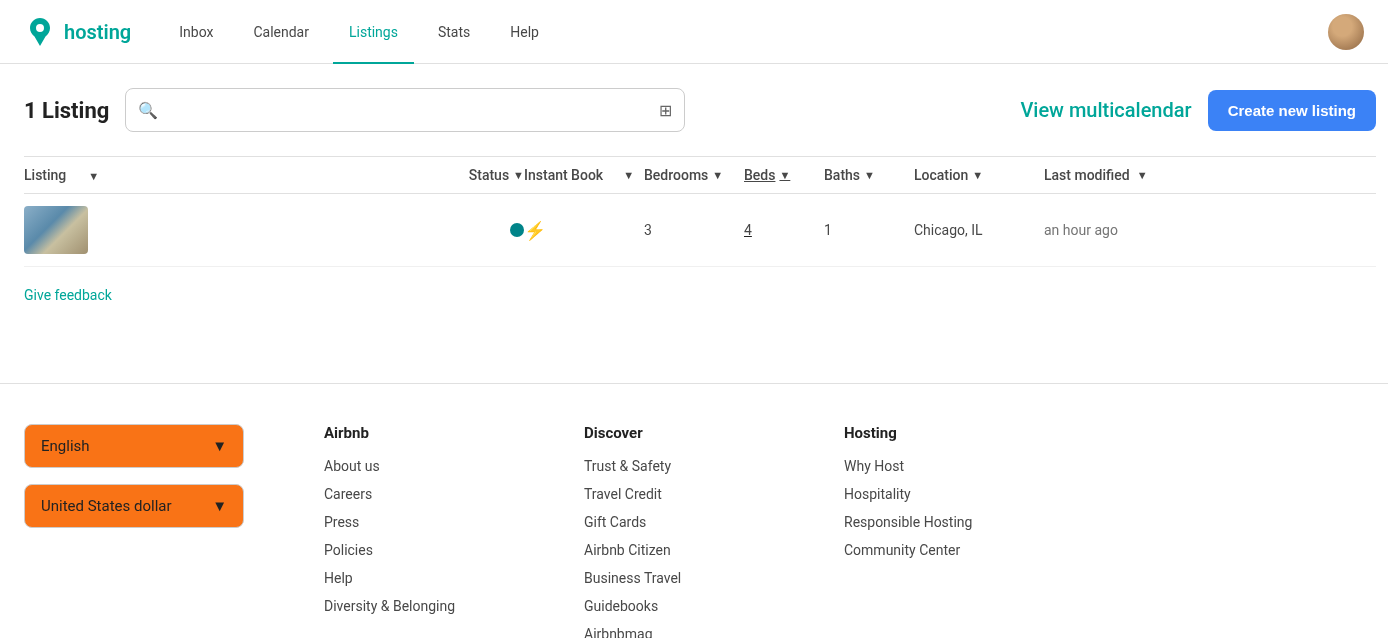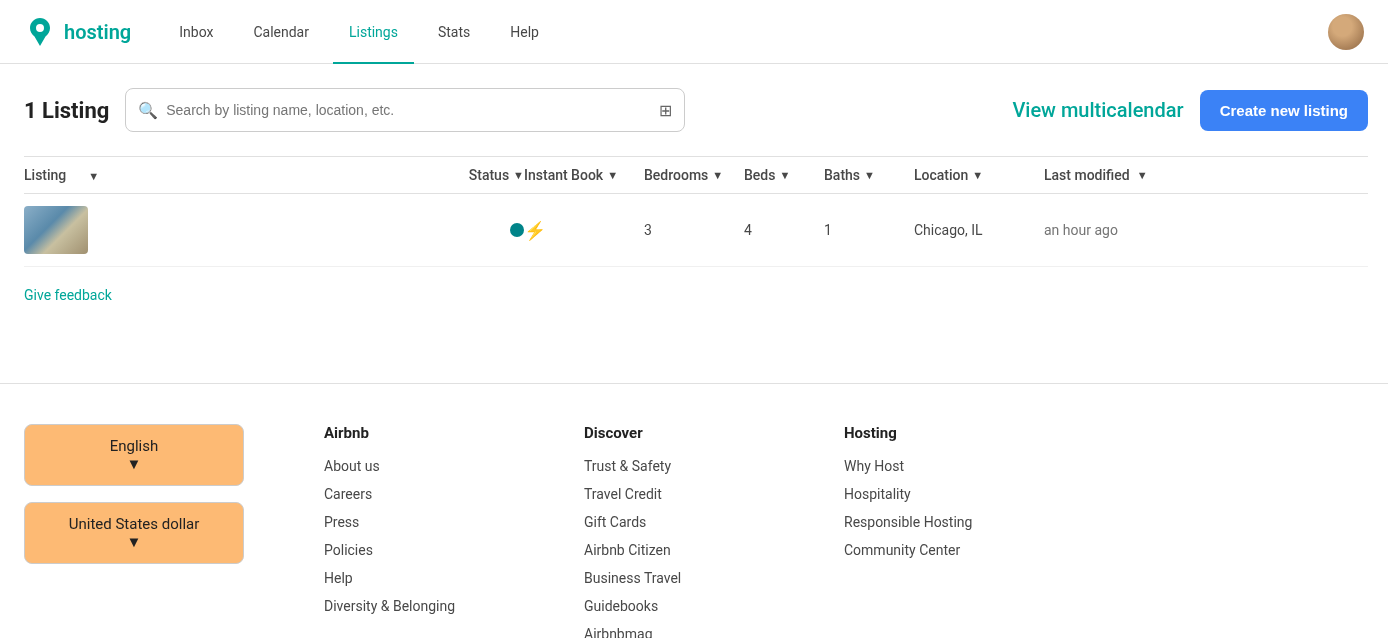--- a/index.html
+++ b/index.html
@@ -67,21 +67,21 @@
       cursor: pointer;
     }
     .avatar-img {
       width: 100%;
       height: 100%;
       background: radial-gradient(circle at 40% 35%, #d4a97a 30%, #8b6340 100%);
     }
 
     
     .main {
-      padding: 24px 20px 0 24px;
+      padding: 24px 12px 0 24px;
     }
     .toolbar {
       display: flex;
       align-items: center;
       margin-bottom: 24px;
       gap: 16px;
     }
     .listing-count {
       font-size: 22px;
       font-weight: 700;
@@ -149,23 +149,23 @@
       align-items: center;
       padding: 10px 0;
       border-bottom: 1px solid #e0e0e0;
       border-top: 1px solid #e0e0e0;
       font-size: 14px;
       font-weight: 500;
       color: #484848;
     }
     .col-listing { flex: 0 0 400px; display: flex; align-items: flex-end; gap: 22px; cursor: pointer; }
     .col-status { flex: 0 0 100px; display: flex; align-items: center; gap: 4px; cursor: pointer; justify-content: flex-end; }
-    .col-instant { flex: 0 0 120px; display: flex; align-items: center; gap: 4px; cursor: pointer; }
+    .col-instant { flex: 0 0 120px; display: flex; align-items: center; gap: 20px; cursor: pointer; }
     .col-bedrooms { flex: 0 0 100px; display: flex; align-items: center; gap: 4px; cursor: pointer; }
-    .col-beds { flex: 0 0 80px; display: flex; align-items: center; gap: 4px; cursor: pointer; }
+    .col-beds { flex: 0 0 80px; display: flex; align-items: center; gap: 4px; cursor: pointer; text-decoration: underline; }
     .col-baths { flex: 0 0 90px; display: flex; align-items: center; gap: 4px; cursor: pointer; }
     .col-location { flex: 0 0 130px; display: flex; align-items: center; gap: 4px; cursor: pointer; }
     .col-modified { flex: 1; display: flex; align-items: center; gap: 7px; cursor: pointer; }
     .chevron { font-size: 11px; }
 
     
     .listing-row {
       display: flex;
       align-items: center;
       padding: 12px 0;
@@ -239,22 +239,21 @@
       display: flex;
       align-items: center;
       justify-content: space-between;
       border: 1px solid #ccc;
       border-radius: 8px;
       padding: 12px 16px;
       cursor: pointer;
       min-width: 220px;
       font-size: 15px;
       color: #222;
-      background: #fdba74;
-      flex-direction: column;
+      background: #f97316;
     }
     .footer-col {
       display: flex;
       flex-direction: column;
       gap: 12px;
       min-width: 180px;
     }
     .footer-col-title {
       font-size: 15px;
       font-weight: 700;
@@ -291,21 +290,20 @@
     </div>
   </div>
 </header>
 
 <main class="main">
   
   <div class="toolbar">
     <span class="listing-count">1 Listing</span>
     <div class="search-box">
       <span class="search-icon">🔍</span>
-      <input class="search-input" type="text" placeholder="Search by listing name, location, etc." style="">
       <span class="filter-icon">⊞</span>
     </div>
     <div class="toolbar-right">
       <a class="view-multi-btn" href="#">View multicalendar</a>
       <button class="create-btn">Create new listing</button>
     </div>
   </div>
 
   
   <div class="table-header">

